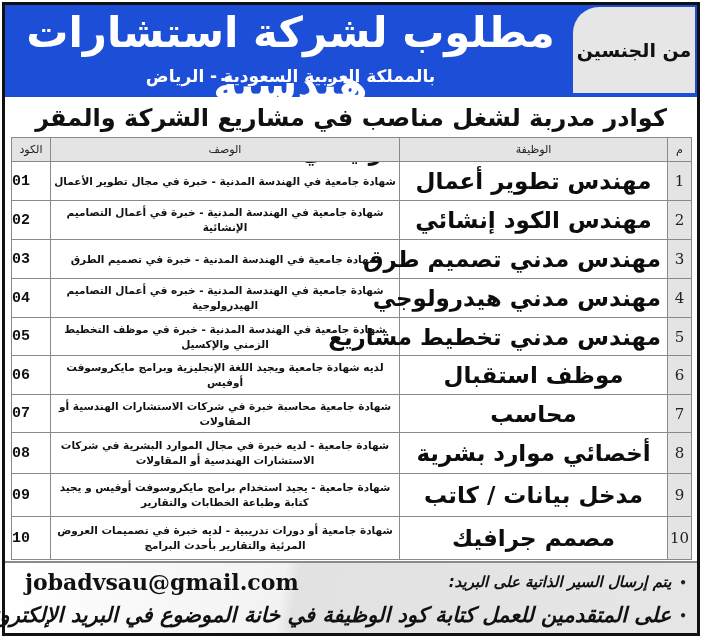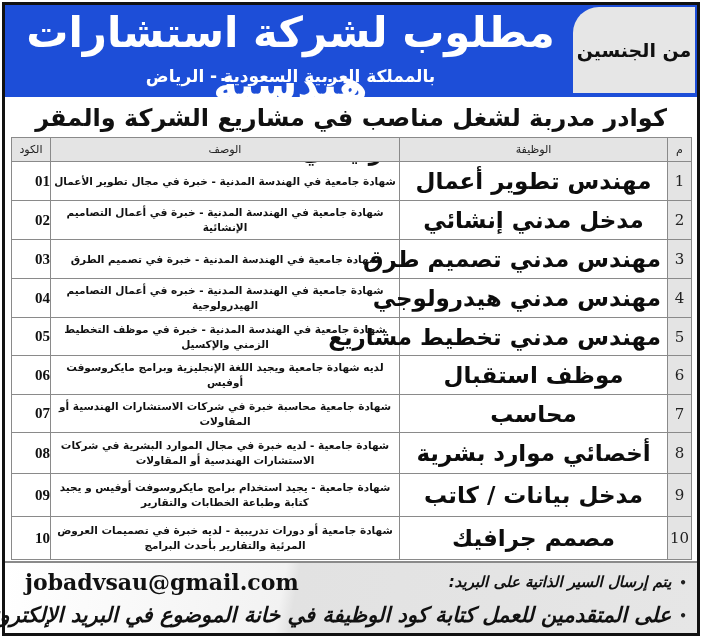--- a/index.html
+++ b/index.html
@@ -13,21 +13,21 @@
     .subheading { position: absolute; left: 0; top: 96px; width: 692px; text-align: center; direction: rtl; color: #111; font-weight: bold; font-size: 24px; line-height: 34px; }
     table.jobs { position: absolute; left: 6px; top: 132px; width: 681px; border-collapse: collapse; direction: rtl; table-layout: fixed; }
     table.jobs td, table.jobs th { border: 1px solid #8a8a8a; }
     table.jobs th { height: 24px; background: #e4e4e4; font-size: 11px; font-weight: normal; color: #222; text-align: center; }
     table.jobs th.col-num, table.jobs td.col-num { width: 24px; }
     table.jobs th.col-job, table.jobs td.col-job { width: 268px; }
     table.jobs th.col-code, table.jobs td.col-code { width: 39px; }
     table.jobs td.col-num { background: #e4e4e4; text-align: center; font-family: "DejaVu Serif", serif; font-size: 15px; color: #222; }
     table.jobs td.col-job { text-align: center; font-weight: bold; font-size: 23px; color: #0d0d0d; padding: 0 6px; white-space: nowrap; letter-spacing: 1px; }
     table.jobs td.col-desc { text-align: center; font-weight: bold; font-size: 10.5px; color: #111; padding: 2px 3px; line-height: 15px; }
-    table.jobs td.col-code { text-align: right; font-family: Liberation Serif, serif; font-weight: bold; font-size: 15px; color: #111; }
+    table.jobs td.col-code { text-align: left; font-family: Liberation Mono, monospace; font-weight: bold; font-size: 15px; color: #111; }
     tr.r39 td { height: 39px; }
     tr.r38 td { height: 38px; }
     tr.r41 td { height: 41px; }
     tr.r43 td { height: 43px; }
     .footer { position: absolute; left: 0; top: 556px; width: 692px; height: 72px; background: linear-gradient(100deg, #ffffff 0%, #f2f2f2 40%, #e2e2e2 42%, #e6e6e6 100%); border-top: 2px solid #8a8a8a; }
     .note { position: absolute; right: 10px; direction: rtl; font-weight: bold; color: #111; white-space: nowrap; font-style: italic; }
     .note1 { top: 10px; font-size: 15px; }
     .note2 { top: 40px; font-size: 21px; }
     .bullet { font-size: 12px; margin-left: 8px; color: #222; vertical-align: middle; }
     .email { position: absolute; left: 20px; top: 6px; font-family: "DejaVu Serif", serif; font-weight: bold; font-size: 22px; color: #111; }
@@ -58,21 +58,21 @@
     </thead>
     <tbody>
       <tr class="r39">
         <td class="col-num">1</td>
         <td class="col-job">مهندس تطوير أعمال</td>
         <td class="col-desc">شهادة جامعية في الهندسة المدنية - خبرة في مجال تطوير الأعمال</td>
         <td class="col-code">01</td>
       </tr>
       <tr class="r39">
         <td class="col-num">2</td>
-        <td class="col-job">مدخل مدني إنشائي</td>
+        <td class="col-job">مهندس الكود إنشائي</td>
         <td class="col-desc">شهادة جامعية في الهندسة المدنية - خبرة في أعمال التصاميم الإنشائية</td>
         <td class="col-code">02</td>
       </tr>
       <tr class="r39">
         <td class="col-num">3</td>
         <td class="col-job">مهندس مدني تصميم طرق</td>
         <td class="col-desc">شهادة جامعية في الهندسة المدنية - خبرة في تصميم الطرق</td>
         <td class="col-code">03</td>
       </tr>
       <tr class="r39">

